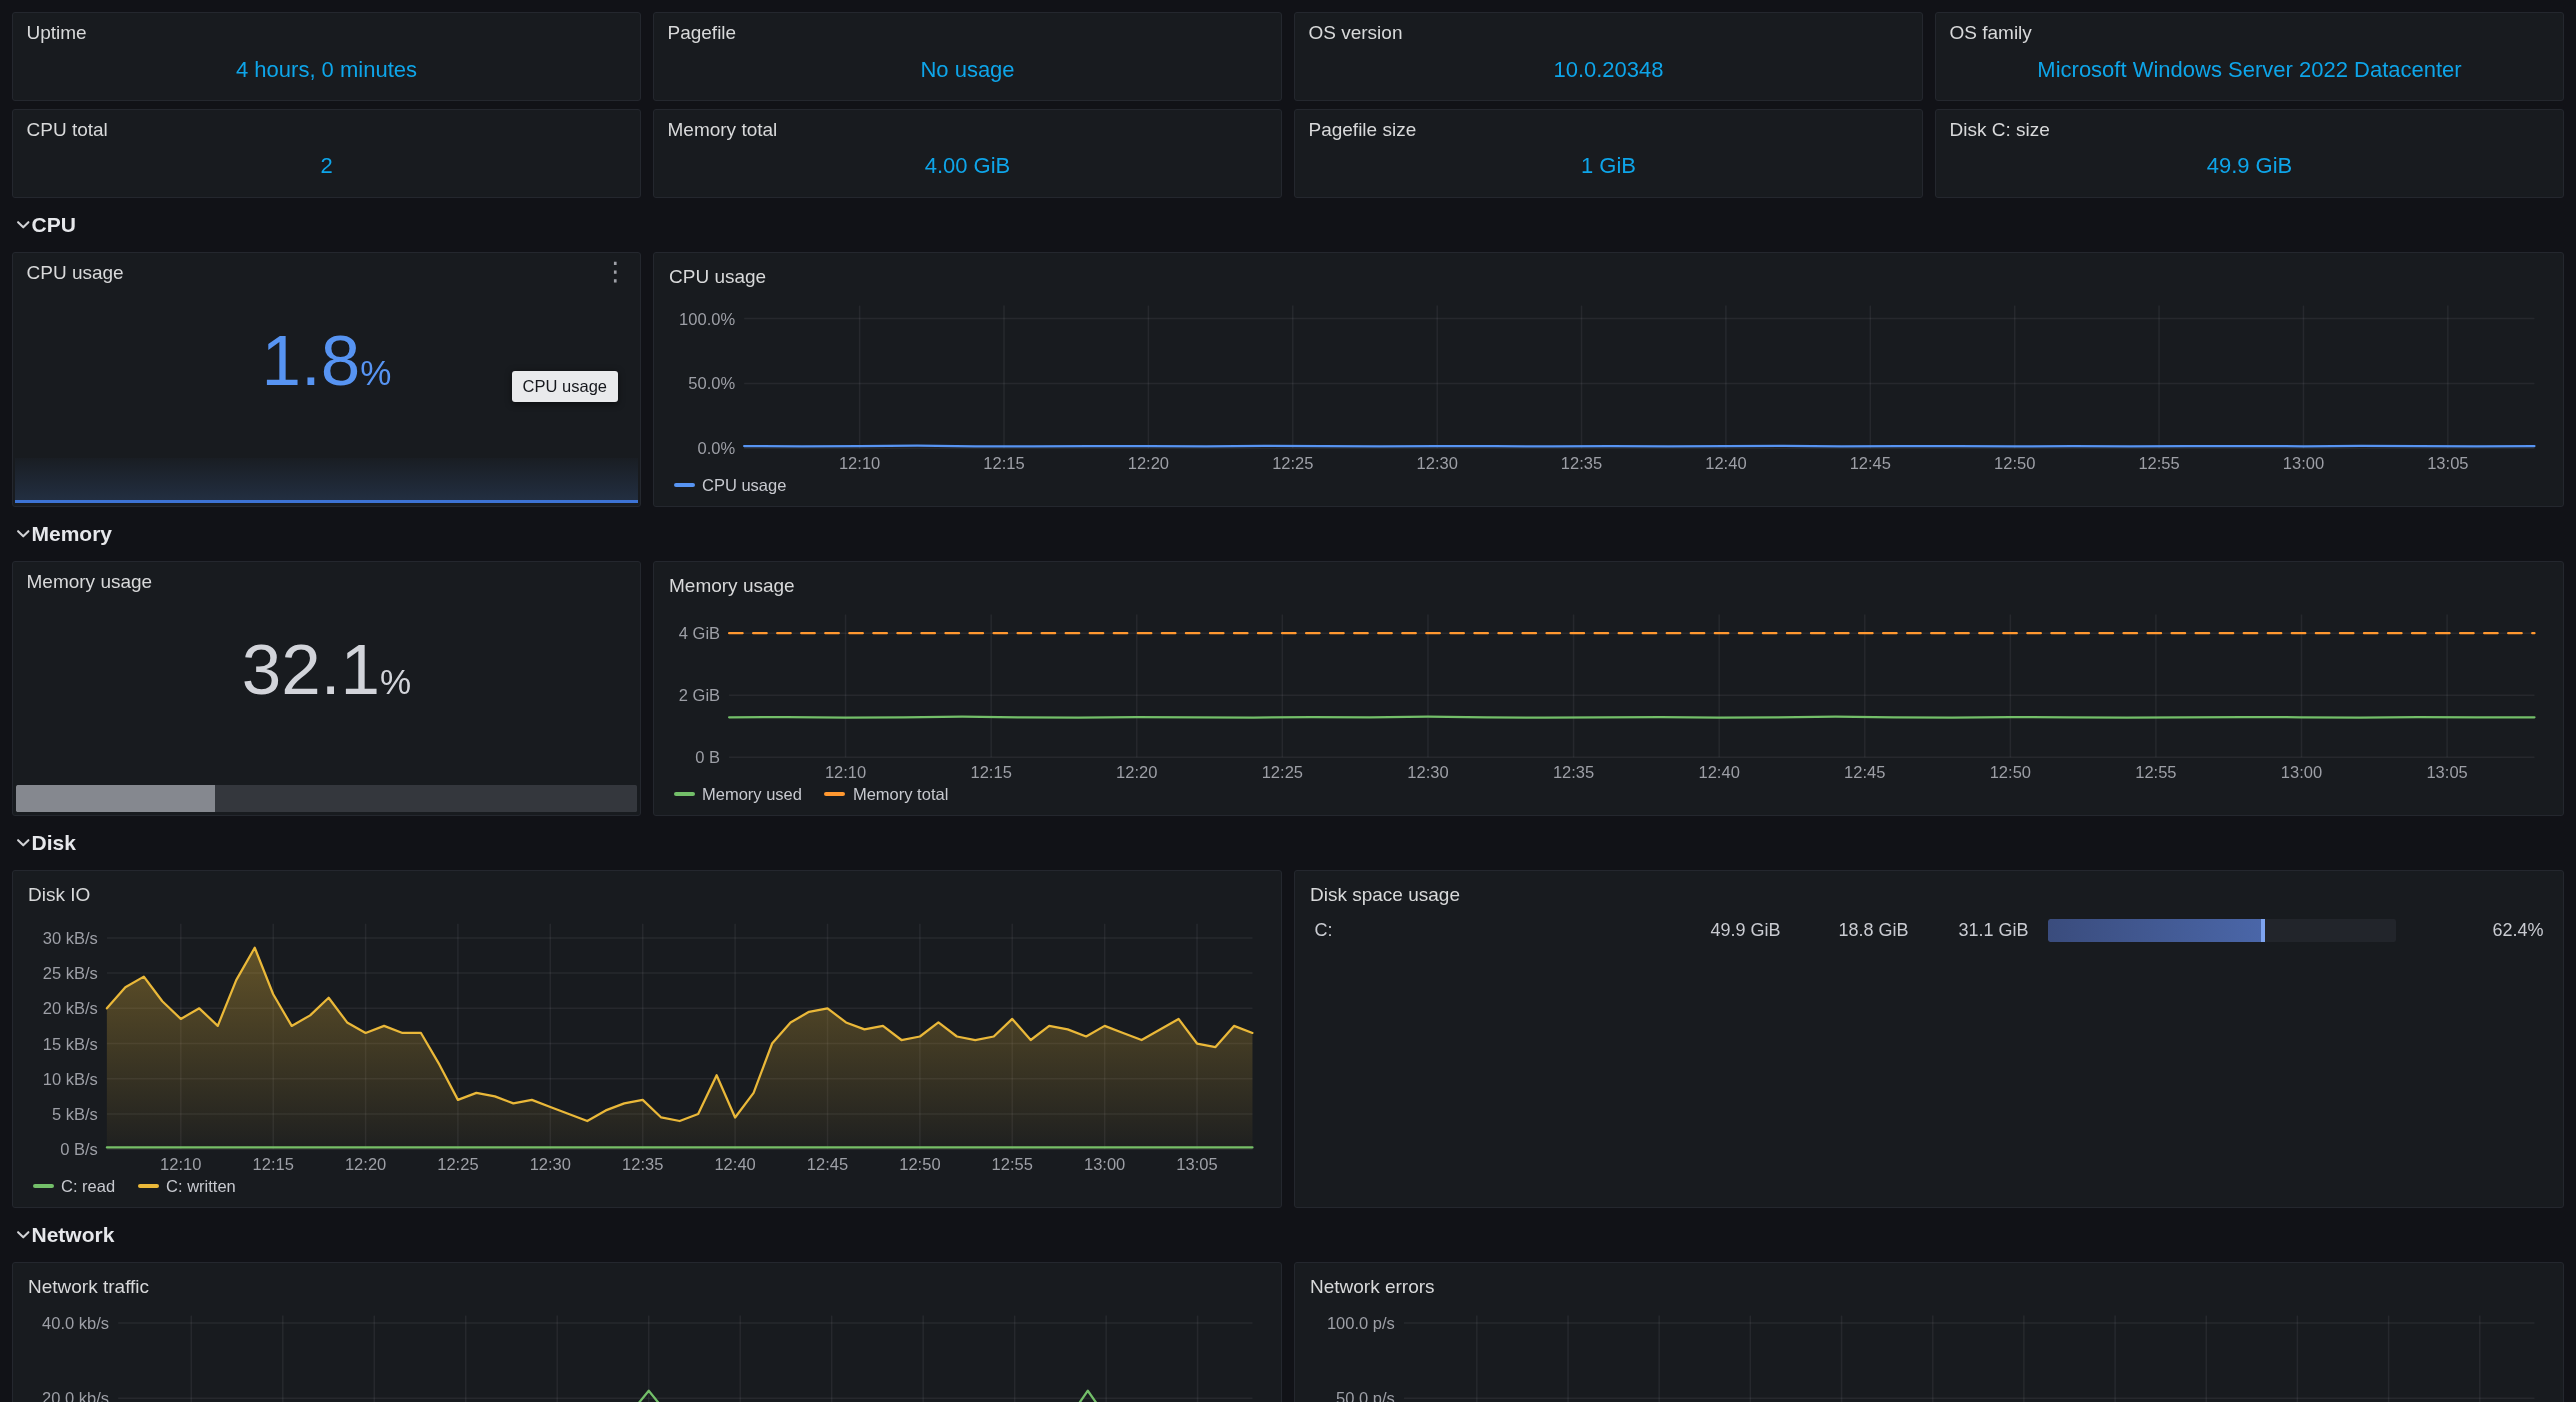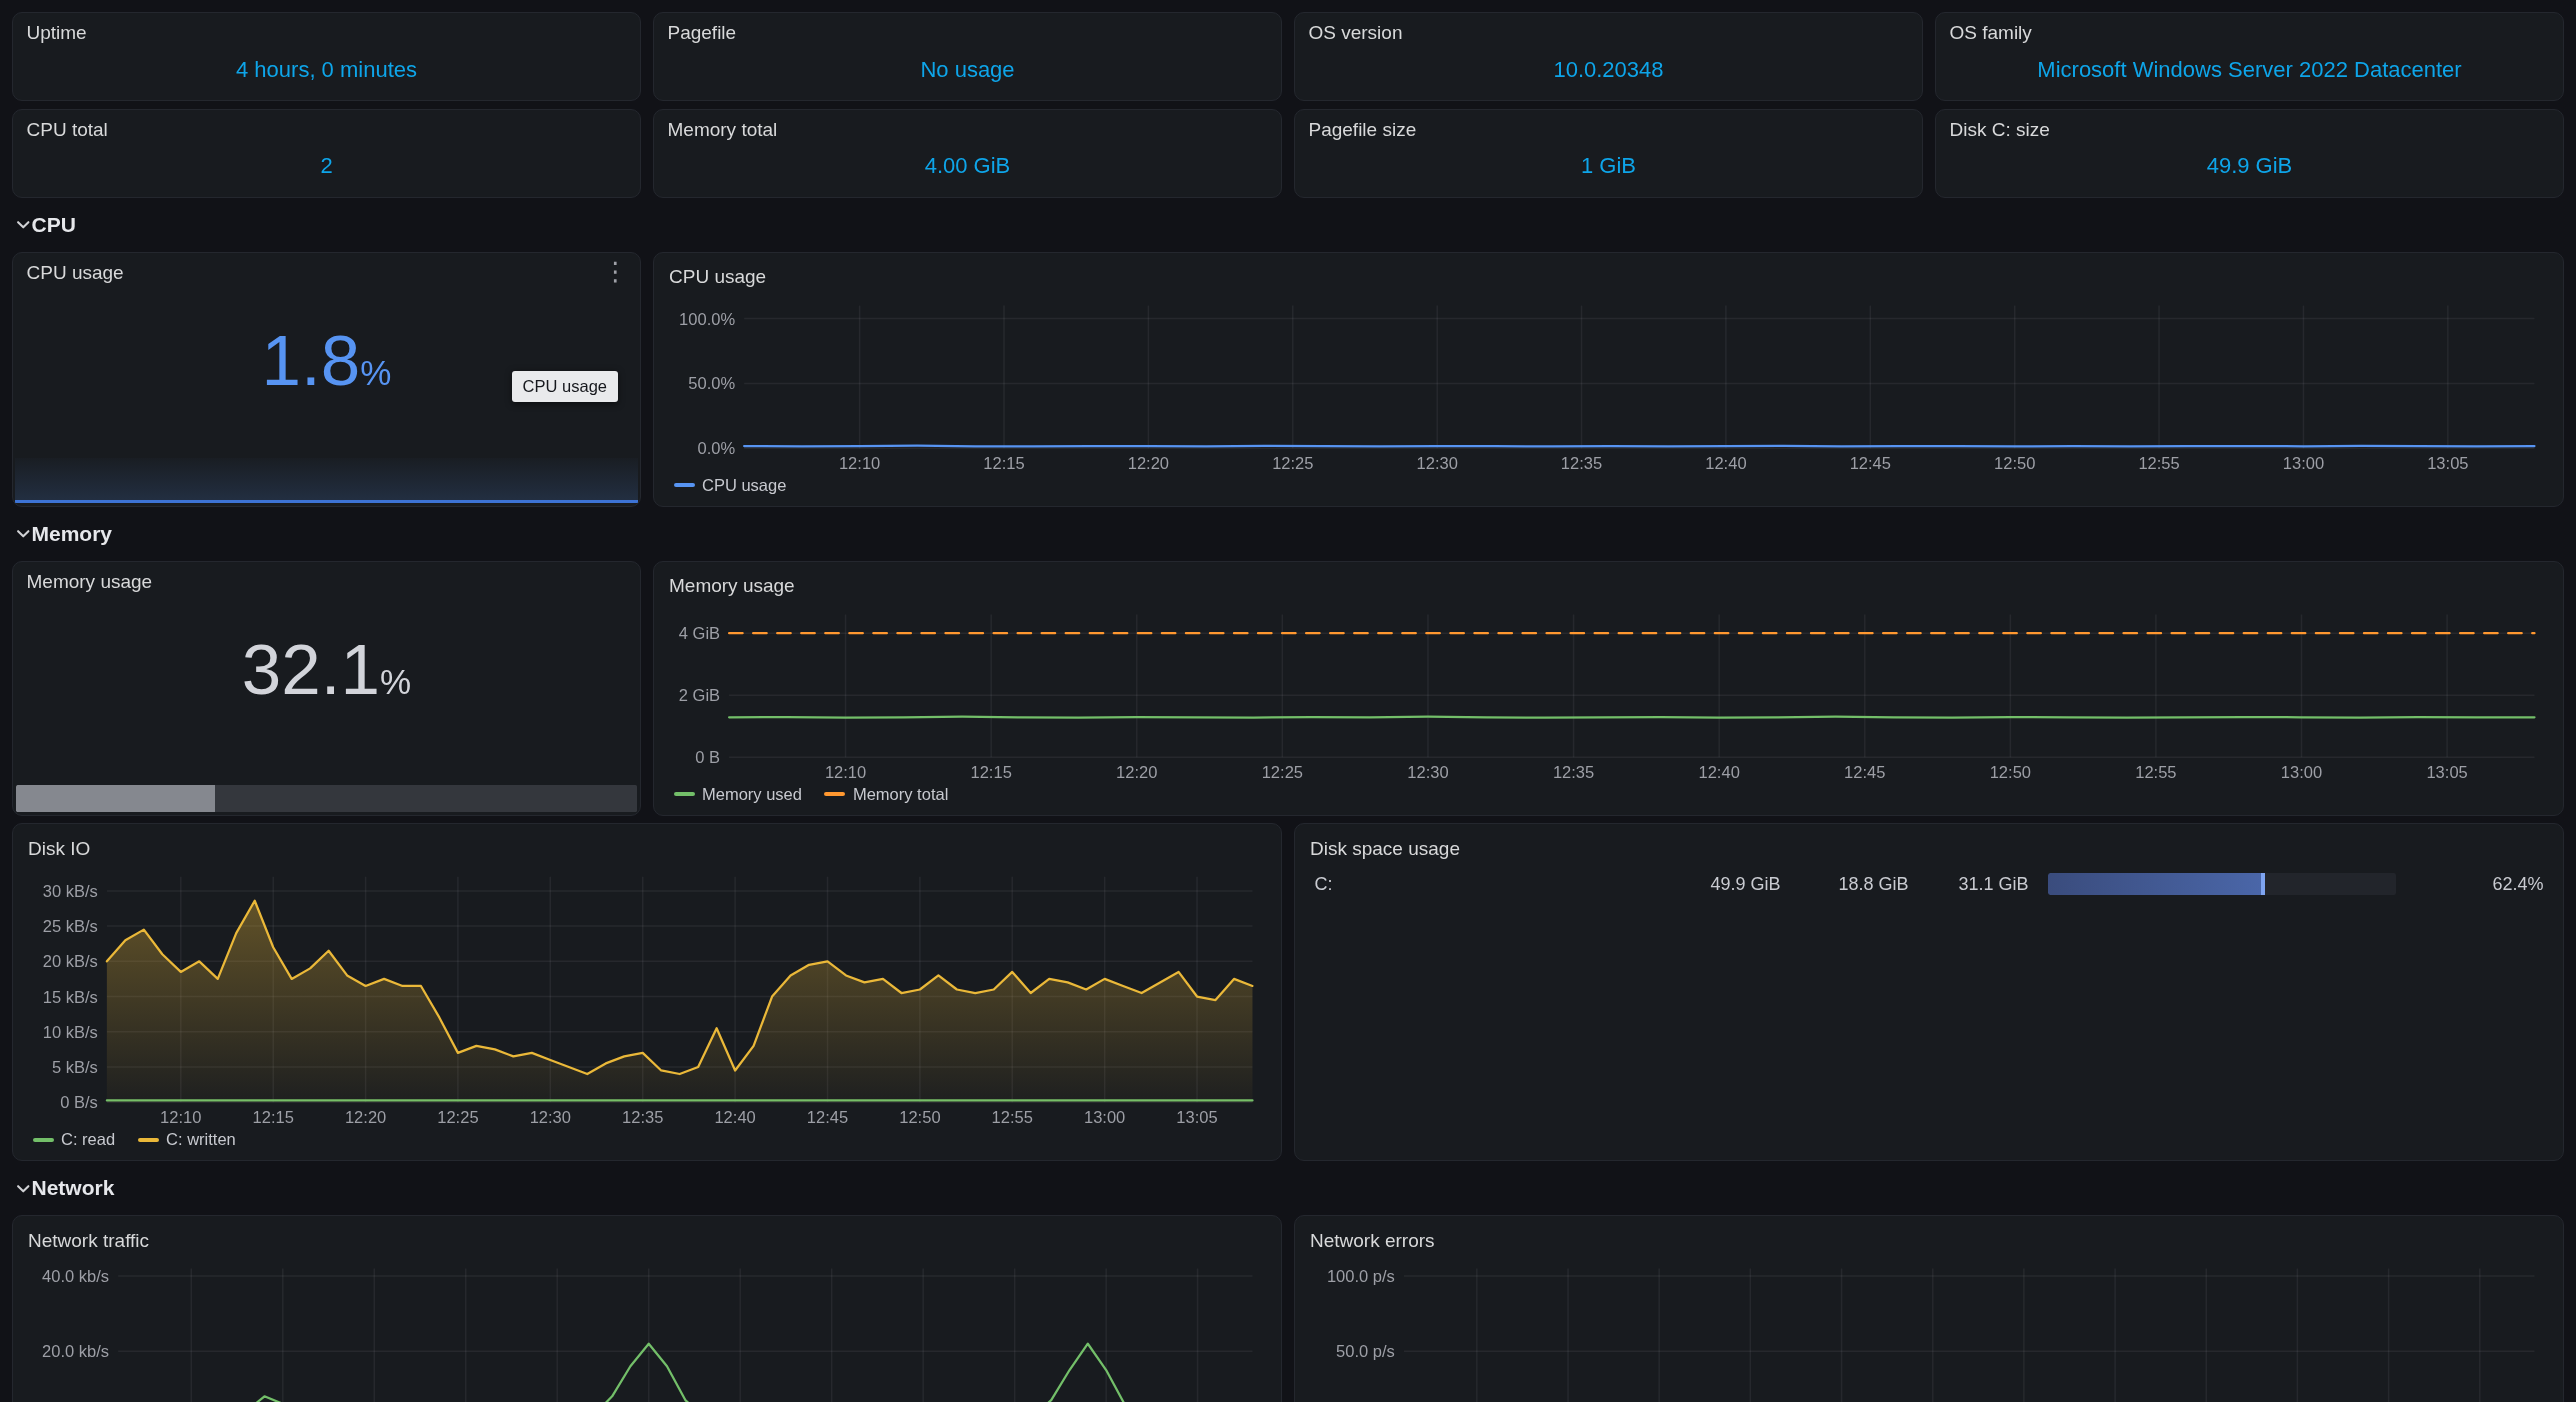--- a/index.html
+++ b/index.html
@@ -5,21 +5,21 @@
   html,body{margin:0;padding:0}
   body{
     width:2576px;height:1402px;overflow:hidden;position:relative;
     background:#111217;color:#ccccdc;
     font-family:"Liberation Sans",sans-serif;
   }
   .dash{position:absolute;inset:0;padding:12px;box-sizing:border-box;
     display:flex;flex-direction:column;gap:7.5px}
   .row{display:flex;gap:12px;flex-shrink:0}
   .panel{
-    background:#181b1f;border:0.8px solid #24272e;border-radius:10px;
+    background:#181b1f;border:0.8px solid #24272e;border-radius:3px;
     box-sizing:border-box;position:relative;overflow:hidden;
   }
   
   .row-stats .panel{height:89px;flex:1}
   .row-cpu,.row-mem{height:255px}
   .row-cpu .panel,.row-mem .panel{height:255px}
   .row-disk .panel{height:338px;flex:1}
   .row-net .panel{height:271px;flex:1}
   .w-stat{width:629px;flex:none}
   .w-rest{flex:1}
@@ -236,20 +236,26 @@
             <span>Memory used</span>
           </div>
           <div class="legend-item">
             <span class="swatch" style="background: rgb(255, 152, 48);"></span>
             <span>Memory total</span>
           </div>
         </div>
     </div>
   </div>
 
+  <div class="section">
+    <svg class="chev" viewBox="0 0 16 16">
+        <polyline points="3,6 8,11 13,6" fill="none" stroke="#d0d1d5" stroke-width="2" stroke-linecap="round" stroke-linejoin="round"></polyline>
+      </svg>
+    <span class="section-label">Disk</span>
+  </div>
 
   <div class="row row-disk">
     <div class="panel chartp">
       <div class="panel-title">Disk IO</div>
       <div class="chart-body"><svg width="1238" height="262" viewBox="0 0 1648 348">
             <defs>
               <linearGradient id="g_disk_io_1" x1="0" y1="0" x2="0" y2="1">
                 <stop offset="0" stop-color="#eab839" stop-opacity="0.35"></stop>
                 <stop offset="1" stop-color="#eab839" stop-opacity="0.03"></stop>
               </linearGradient>

